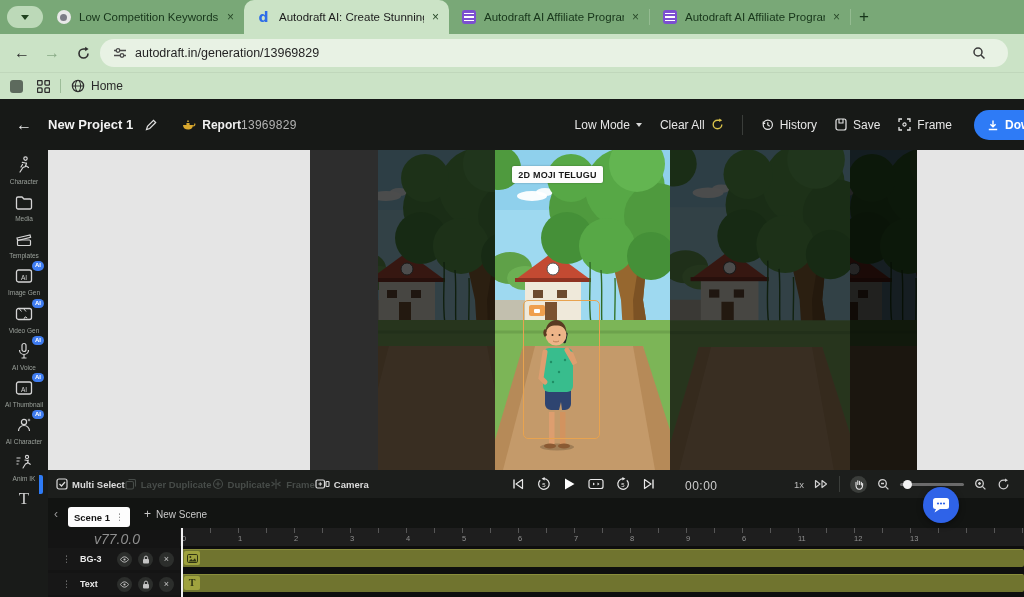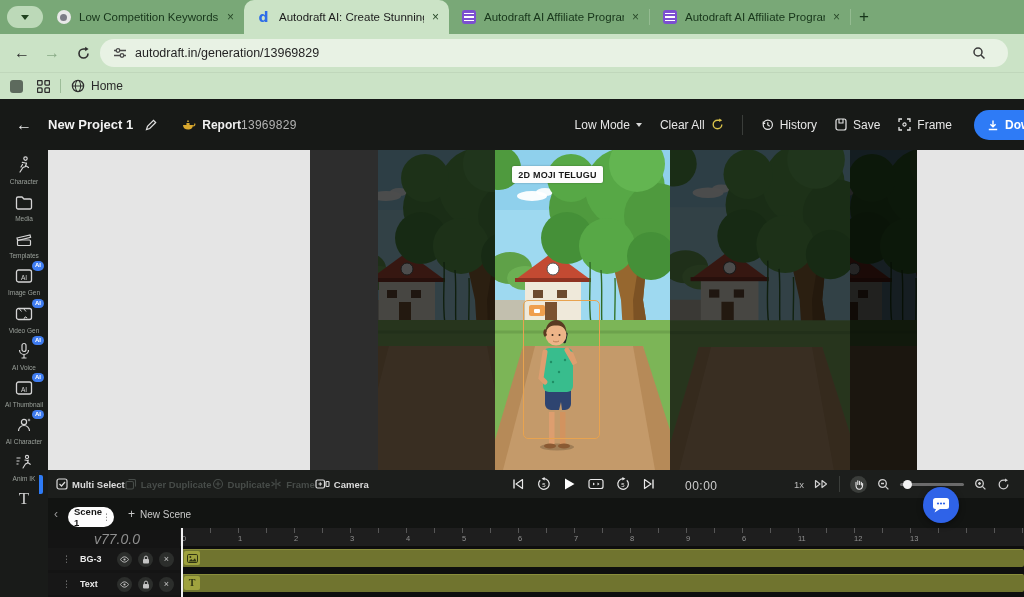--- a/index.html
+++ b/index.html
@@ -85,21 +85,21 @@
   .hand-btn{width:17px;height:17px;border-radius:50%;background:#3a3d3a;display:flex;align-items:center;justify-content:center;}
   .slider{width:64px;height:3px;background:#6b6b6b;border-radius:2px;position:relative;}
   .knob{position:absolute;left:3px;top:-3px;width:9px;height:9px;border-radius:50%;background:#f2f2f2;}
   .accent-sliver{position:absolute;left:39px;top:475px;width:4px;height:19px;background:#2e7bf6;border-radius:0 2px 2px 0;}
 
   .chat-fab{position:absolute;left:923px;top:487px;width:36px;height:36px;border-radius:50%;background:#2f63e8;z-index:60;display:flex;align-items:center;justify-content:center;box-shadow:0 2px 6px rgba(0,0,0,.4);}
 
   
   .scenerow{position:absolute;left:48px;top:498px;width:976px;height:32px;background:#121412;display:flex;align-items:center;}
   .sr-chev{color:#9a9a9a;font-size:12px;margin-left:6px;}
-  .scene-tab{margin-left:10px;width:46px;height:20px;background:#fdfdfd;border-radius:10px;display:flex;align-items:center;justify-content:space-between;padding:0 6px;box-sizing:border-box;margin-top:6px;}
+  .scene-tab{margin-left:10px;width:62px;height:20px;background:#fdfdfd;border-radius:3px;display:flex;align-items:center;justify-content:space-between;padding:0 6px;box-sizing:border-box;margin-top:6px;}
   .scene-tab .nm{font-size:9.5px;color:#141414;font-weight:bold;}
   .scene-tab .dots{font-size:9px;color:#6a6a6a;}
   .new-scene{margin-left:14px;display:flex;align-items:center;gap:5px;color:#c9c9c9;font-size:10px;}
   .new-scene .pl{font-size:12px;color:#c9c9c9;}
 
   
   .tl-head{position:absolute;left:48px;top:530px;width:132px;height:67px;background:#141414;}
   .version{position:absolute;left:94px;top:531px;font-size:14px;font-style:italic;color:#8f8f8f;}
   .ruler{position:absolute;left:180px;top:528px;width:844px;height:18px;background:#1e1e1e;
     background-image:repeating-linear-gradient(90deg,#565656 0 1px,transparent 1px 28px);

